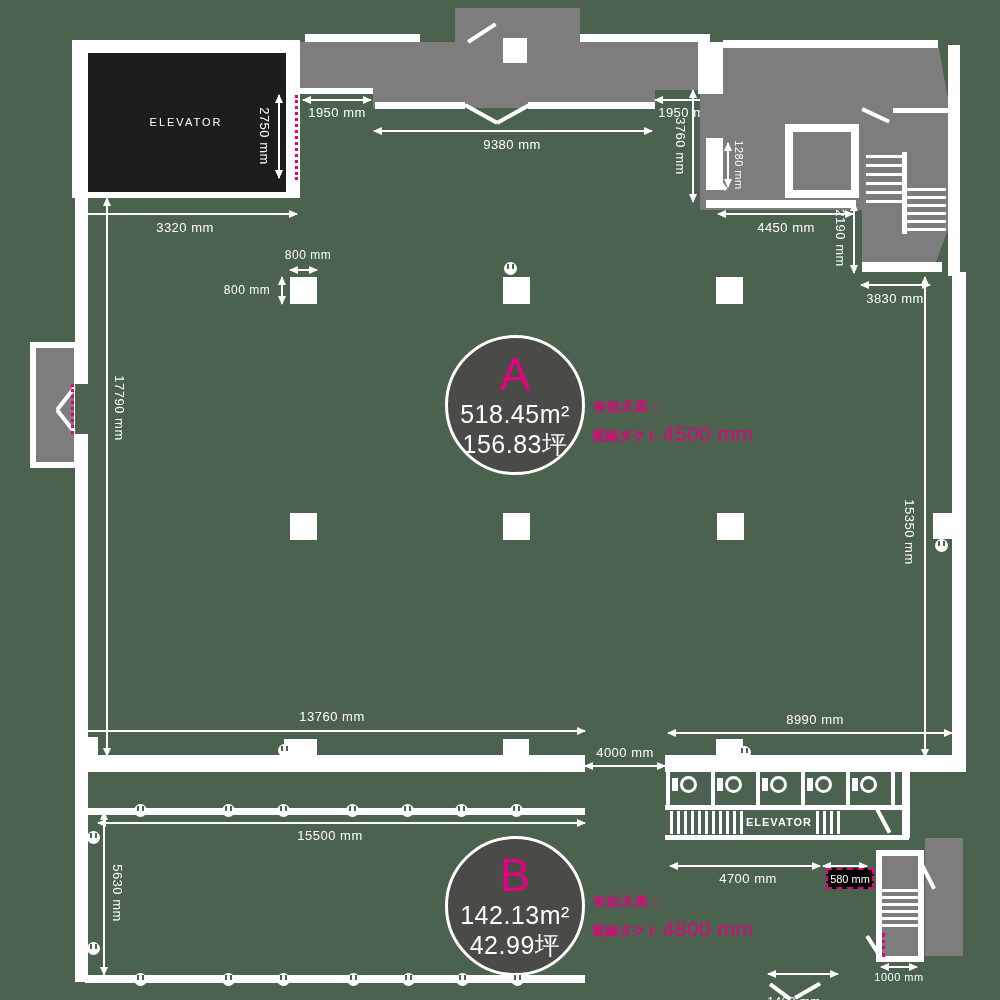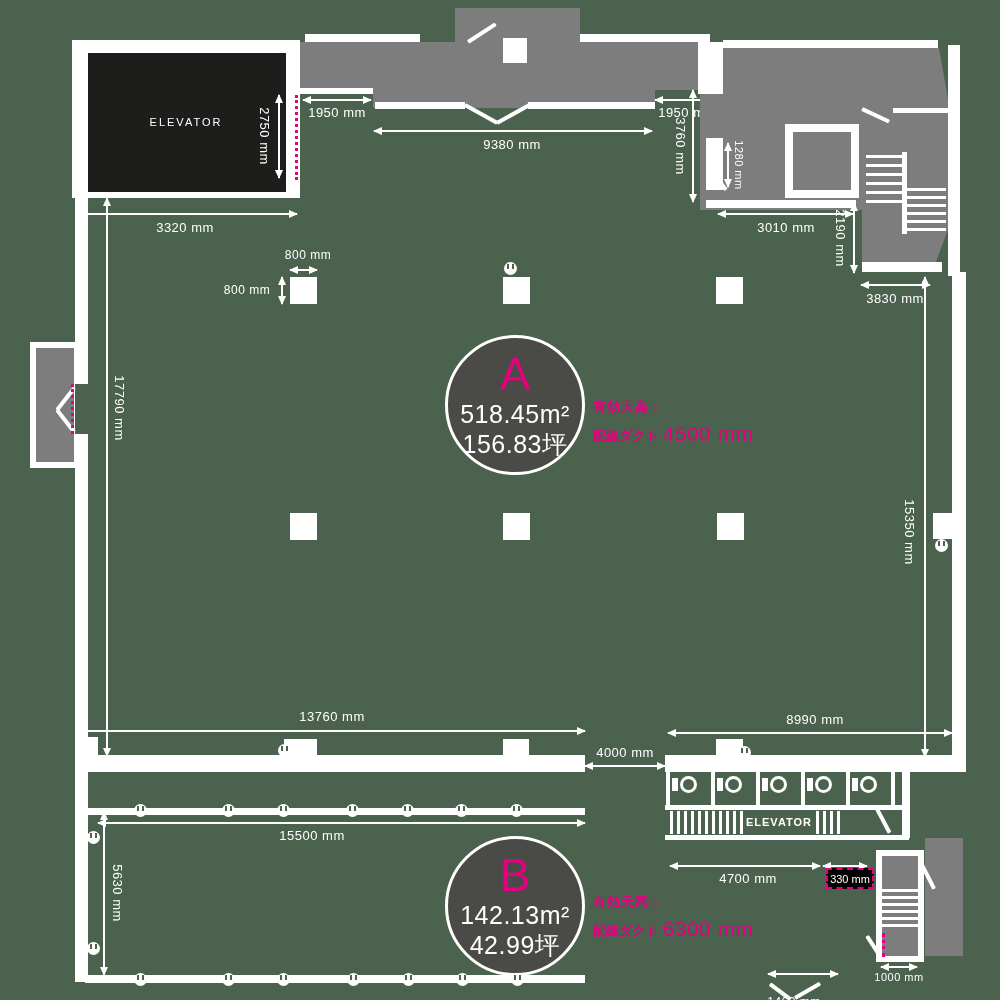--- a/index.html
+++ b/index.html
@@ -98,21 +98,21 @@
   <div class="r wh" style="left:893px;top:108px;width:55px;height:5px"></div>
   <div class="line" style="left:862px;top:107px;width:30px;transform:rotate(25deg)"></div>
   <div class="r wh" style="left:785px;top:124px;width:74px;height:74px"></div>
   <div class="r gy" style="left:793px;top:132px;width:58px;height:58px"></div>
   <div class="r wh" style="left:902px;top:152px;width:5px;height:82px"></div>
   <div class="dimv" style="left:692px;top:90px;height:112px"></div>
   <div class="lab v" style="left:680px;top:146px">3760 mm</div>
   <div class="dimv" style="left:727px;top:143px;height:44px"></div>
   <div class="lab v s11" style="left:739px;top:165px">1280 mm</div>
   <div class="dimh" style="left:718px;top:213px;width:135px"></div>
-  <div class="lab" style="left:786px;top:227px">3010 mm</div>
+  <div class="lab" style="left:786px;top:227px">4450 mm</div>
   <div class="dimv" style="left:853px;top:203px;height:70px"></div>
   <div class="lab v" style="left:840px;top:238px">2190 mm</div>
   <div class="dimh" style="left:861px;top:284px;width:69px"></div>
   <div class="lab" style="left:895px;top:298px">3830 mm</div>
 
   <div class="r wh" style="left:75px;top:195px;width:13px;height:787px"></div>
   <div class="r wh" style="left:952px;top:272px;width:14px;height:500px"></div>
   <div class="r wh" style="left:85px;top:755px;width:500px;height:17px"></div>
   <div class="r wh" style="left:665px;top:755px;width:290px;height:17px"></div>
 
@@ -164,47 +164,47 @@
 
   <div class="r wh" style="left:665px;top:805px;width:242px;height:5px"></div>
   <div class="r wh" style="left:665px;top:835px;width:244px;height:5px"></div>
   <div class="r wh" style="left:902px;top:770px;width:8px;height:68px"></div>
   <div class="tag tagd" style="left:779px;top:822px">ELEVATOR</div>
   <div class="line" style="left:877px;top:807px;width:27px;transform:rotate(62deg)"></div>
   <div class="dimh" style="left:670px;top:865px;width:150px"></div>
   <div class="lab" style="left:748px;top:878px">4700 mm</div>
   <div class="dimh" style="left:823px;top:865px;width:44px"></div>
   <div class="box750">
-      <span>330 mm</span>
+      <span>580 mm</span>
     </div>
 
   <div class="r wh" style="left:876px;top:850px;width:48px;height:112px"></div>
   <div class="r gy" style="left:882px;top:856px;width:36px;height:100px"></div>
   <div class="r gy" style="left:925px;top:838px;width:38px;height:118px"></div>
   <div class="line" style="left:921px;top:861px;width:29px;transform:rotate(63deg)"></div>
   <div class="line" style="left:867px;top:934px;width:27px;transform:rotate(57deg)"></div>
   <div class="pinkv" style="left:882px;top:933px;height:24px"></div>
   <div class="dimh" style="left:881px;top:966px;width:36px"></div>
   <div class="lab s11" style="left:899px;top:977px">1000 mm</div>
 
   <div class="r wh" style="left:85px;top:808px;width:500px;height:7px"></div>
   <div class="r wh" style="left:85px;top:975px;width:500px;height:8px"></div>
   <div class="dimh" style="left:98px;top:822px;width:487px"></div>
-  <div class="lab" style="left:312px;top:835px">15500 mm</div>
+  <div class="lab" style="left:330px;top:835px">15500 mm</div>
   <div class="dimv" style="left:103px;top:812px;height:163px"></div>
   <div class="lab v" style="left:117px;top:893px">5630 mm</div>
 
   <div class="zone" style="left:445px;top:836px">
     <div class="zid">B</div>
     <div class="za">142.13m²</div>
     <div class="za">42.99坪</div>
   </div>
   <div class="note" style="left:593px;top:893px">
     <div class="t1">有効天高：</div>
-    <div class="t2"><span>配線ダクト </span><b>6300 mm</b></div>
+    <div class="t2"><span>配線ダクト </span><b>4800 mm</b></div>
   </div>
 
   <div class="lab s12" style="left:794px;top:1002px">1460 mm</div>
   <div class="dimh" style="left:768px;top:973px;width:70px"></div>
   <div class="line" style="left:770px;top:982px;width:25px;transform:rotate(37deg)"></div>
   <div class="line" style="left:795px;top:996px;width:29px;transform:rotate(-30deg)"></div>
 
 <div class="outlet" style="left:504px;top:262px">
       <i class="a"></i>
       <i class="b"></i>

